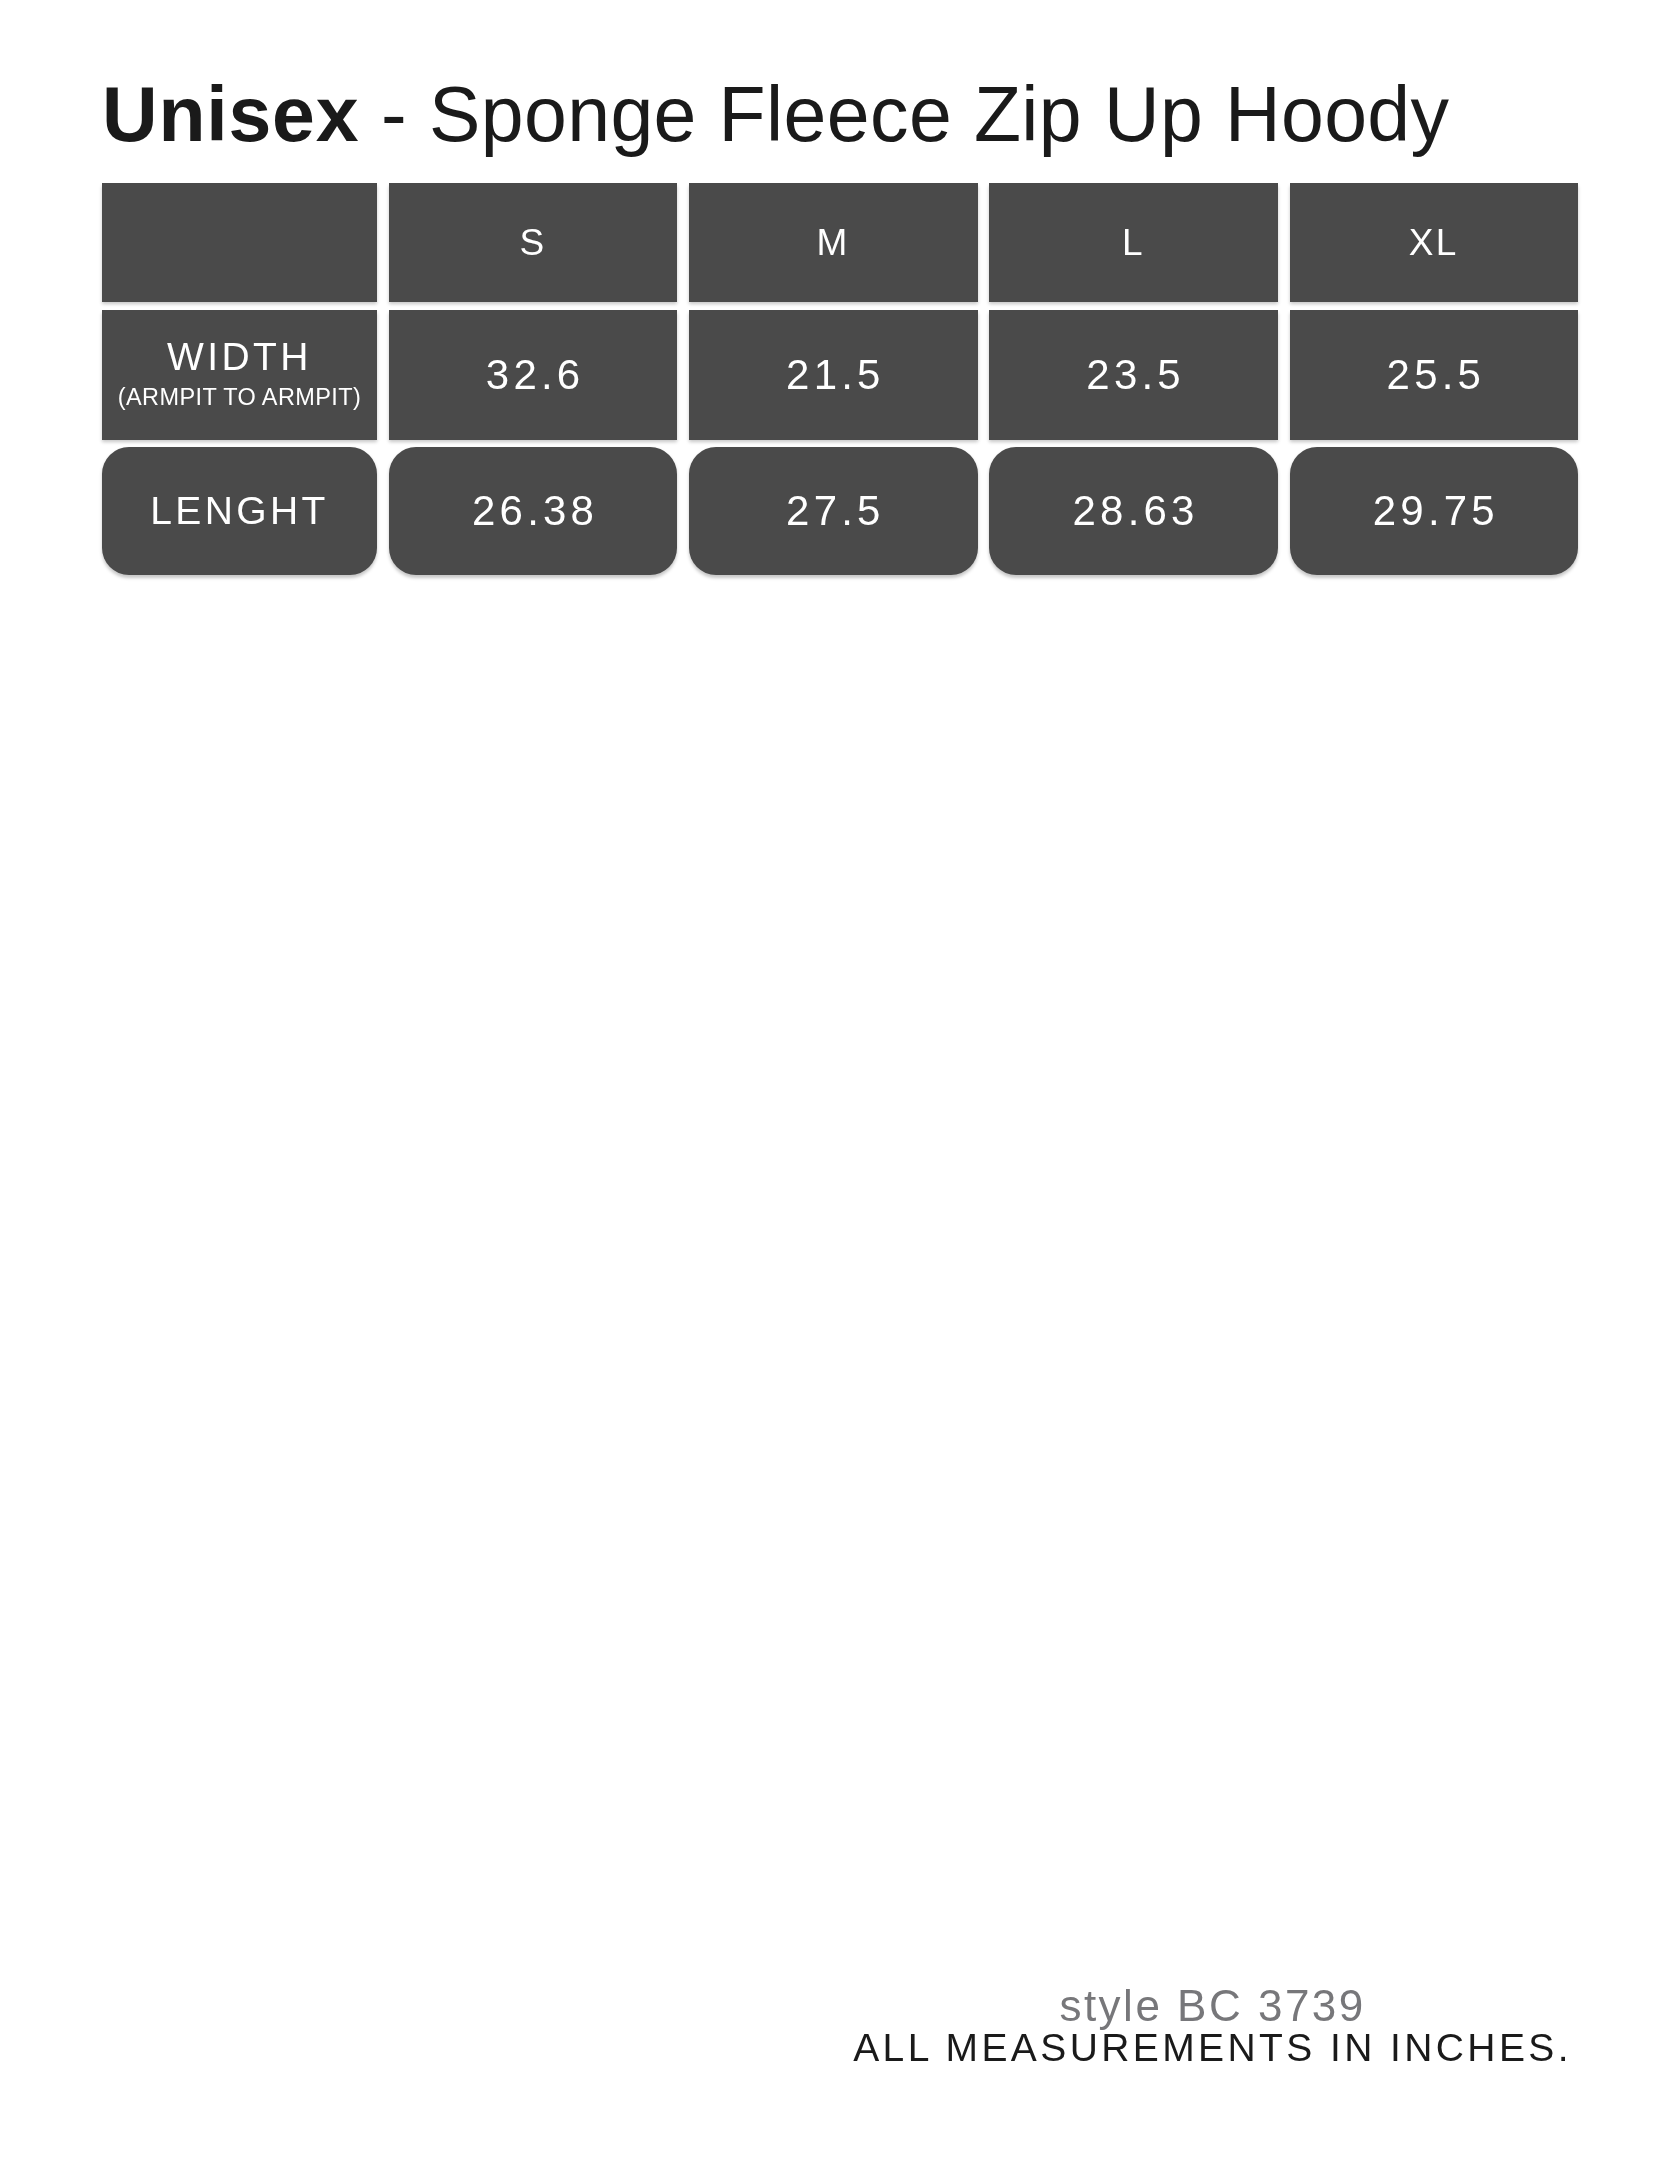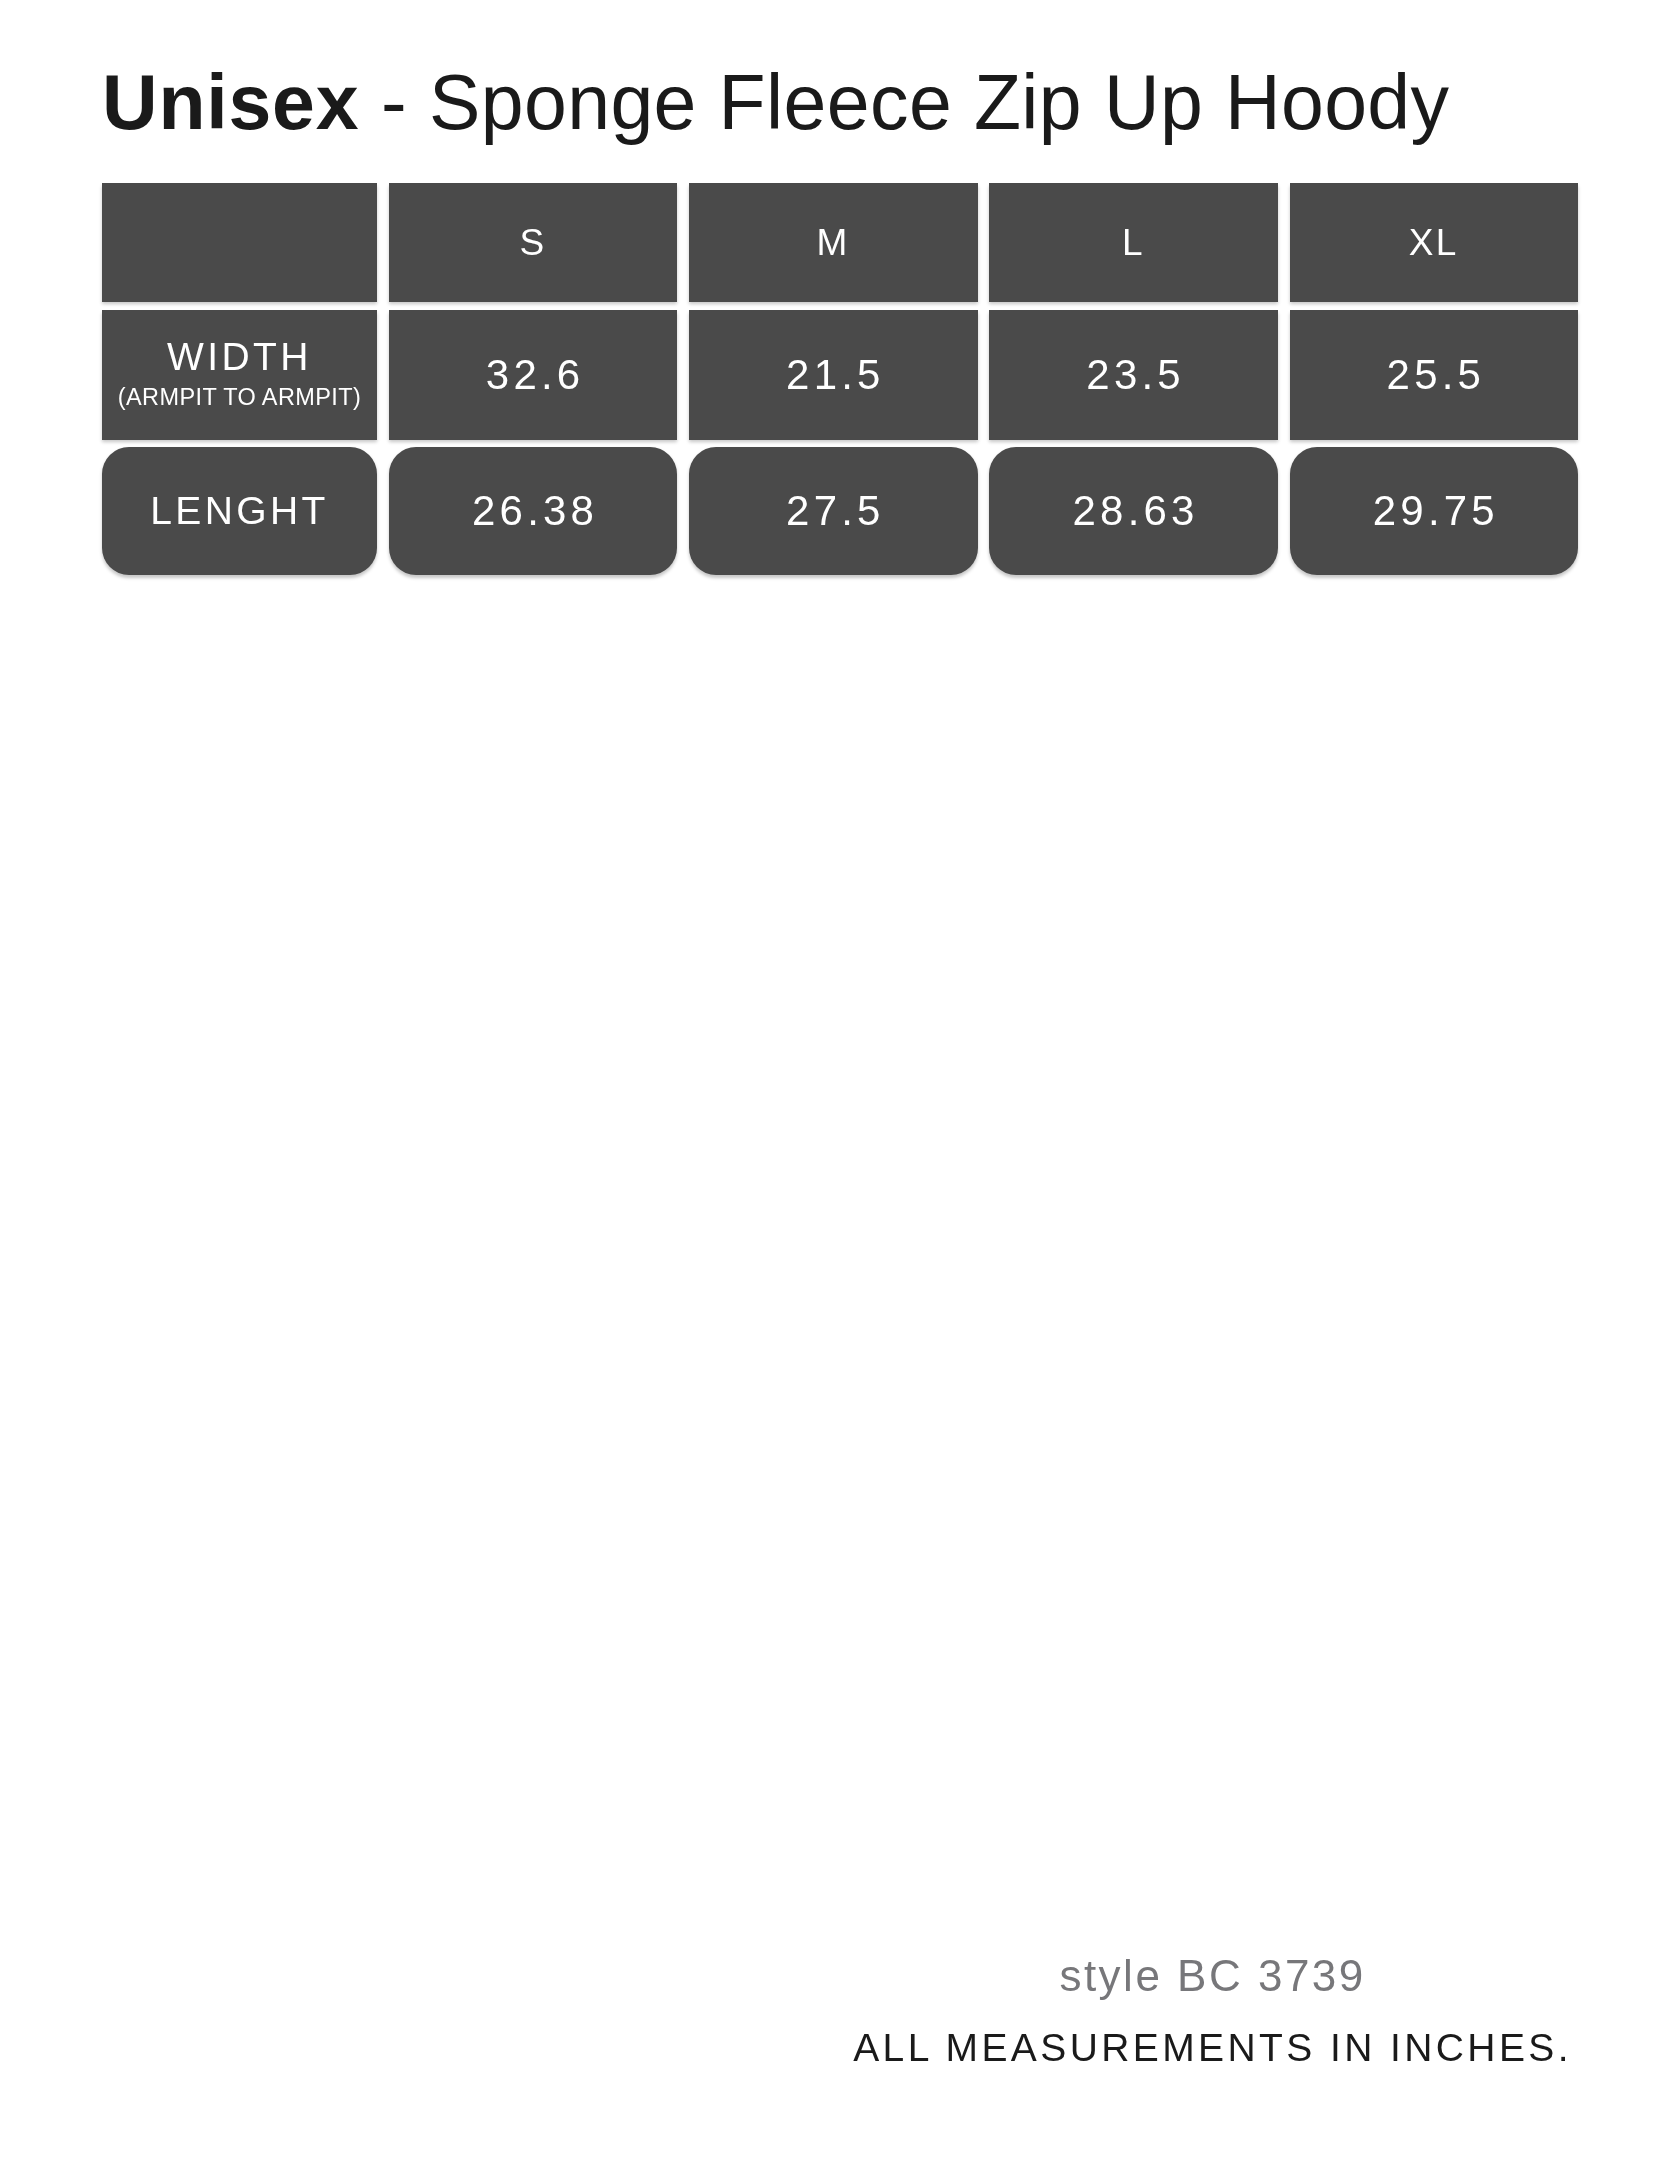--- a/index.html
+++ b/index.html
@@ -20,21 +20,21 @@
   .page {
     position: absolute;
     inset: 0;
     background: #ffffff;
   }
 
   
   .title {
     position: absolute;
     left: 102px;
-    top: 64px;
+    top: 76px;
     white-space: nowrap;
     color: #1a1a1a;
     font-size: 77px;
     line-height: 1.0;
     letter-spacing: 0px;
   }
   .title .t-strong {
     font-weight: 700;
     letter-spacing: 0.8px;
   }
@@ -122,21 +122,20 @@
     letter-spacing: 2.5px;
     line-height: 1.0;
     white-space: nowrap;
   }
   .measure-note {
     color: #1a1a1a;
     font-size: 39px;
     font-weight: 400;
     letter-spacing: 3.4px;
     line-height: 1.0;
-    margin-top: 30px;
     white-space: nowrap;
   }
 </style>
 </head>
 <body>
 
 <div class="page">
 
   <div class="title">
     <span class="t-strong">Unisex</span><span class="t-light"> - </span><span class="t-light">Sponge Fleece Zip Up Hoody</span>

